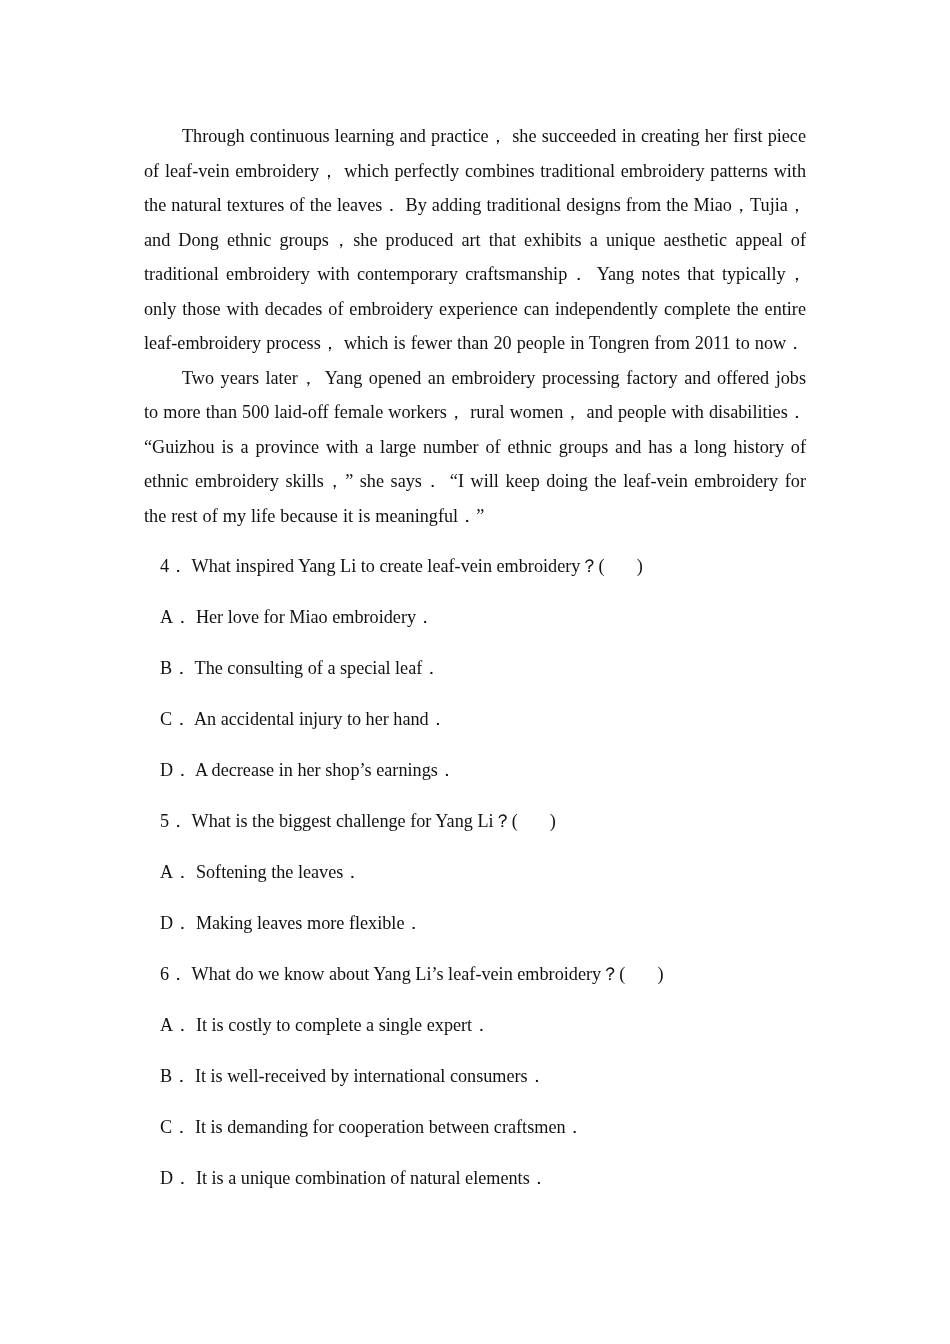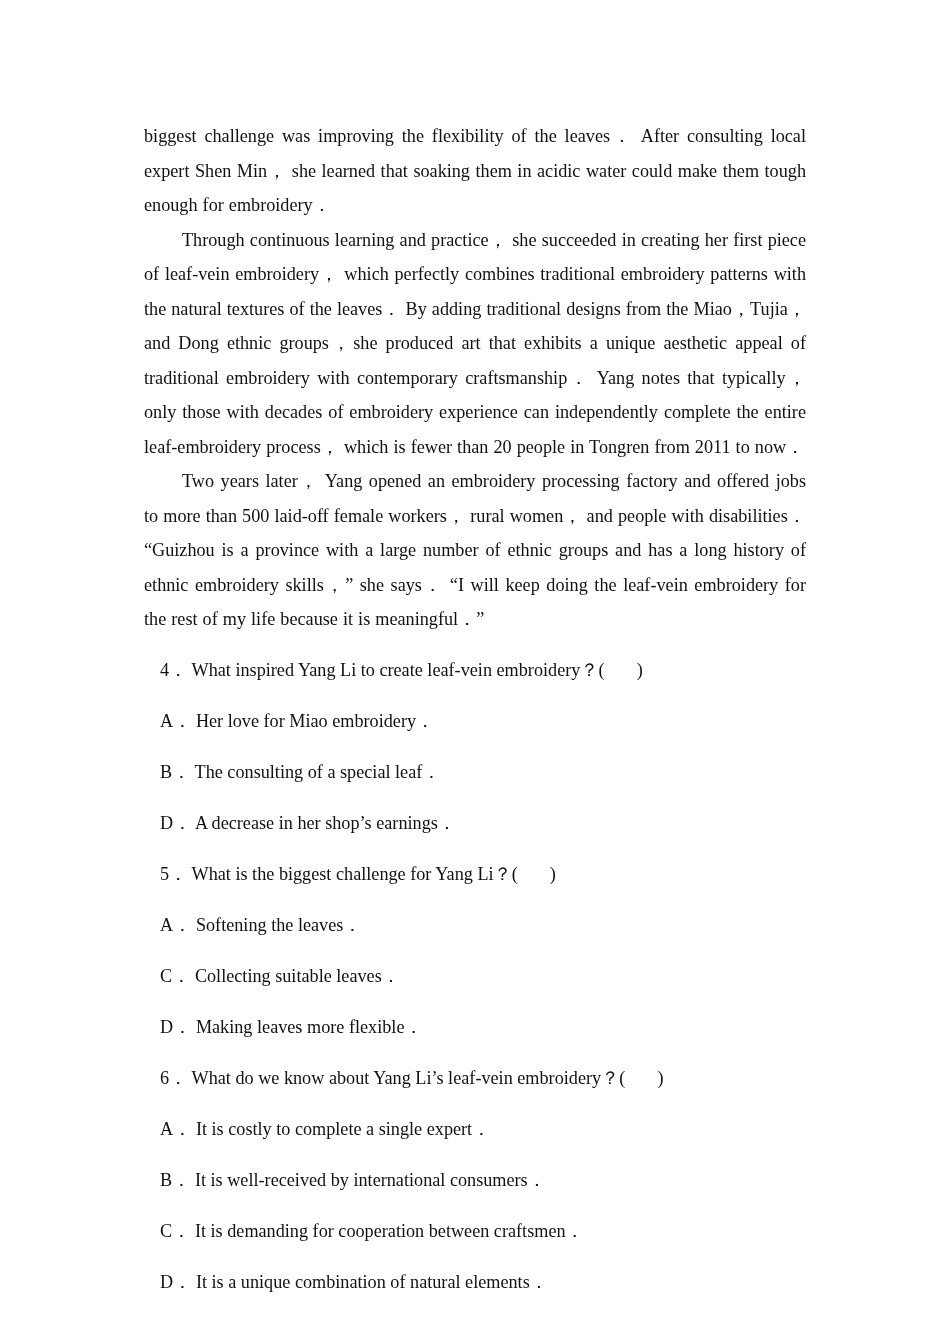--- a/index.html
+++ b/index.html
@@ -45,36 +45,35 @@
       display: inline-block;
       width: 32px;
     }
   </style>
 </head>
 <body>
 
 <div class="page">
 
   <div>
-    <p class="para">biggest challenge was improving the flexibility of the leaves．  After consulting local expert Shen Min，  she learned that soaking them in acidic water could make them tough enough for embroidery．</p>
     <p class="para indent">Through continuous learning and practice，  she succeeded in creating her first piece of leaf-vein embroidery，  which perfectly combines traditional embroidery patterns with the natural textures of the leaves．  By adding traditional designs from the Miao，Tujia，and Dong ethnic groups，she produced art that exhibits a unique aesthetic appeal of traditional embroidery with contemporary craftsmanship．  Yang notes that typically，  only those with decades of embroidery experience can independently complete the entire leaf-embroidery process，  which is fewer than 20 people in Tongren from 2011 to now．</p>
     <p class="para indent">Two years later，  Yang opened an embroidery processing factory and offered jobs to more than 500 laid-off female workers，  rural women，  and people with disabilities．  “Guizhou is a province with a large number of ethnic groups and has a long history of ethnic embroidery skills，”  she says．  “I will keep doing the leaf-vein embroidery for the rest of my life because it is meaningful．”</p>
   </div>
 
   <div>
     <p class="q-line"><span class="num">4．</span> <span>What inspired Yang Li to create leaf-vein embroidery？(</span><span class="blank"></span><span>)</span></p>
     <p class="q-line"><span>A．</span> <span>Her love for Miao embroidery．</span></p>
     <p class="q-line"><span>B．</span> <span>The consulting of a special leaf．</span></p>
+    <p class="q-line"><span>C．</span> <span>An accidental injury to her hand．</span></p>
     <p class="q-line"><span>D．</span> <span>A decrease in her shop’s earnings．</span></p>
   </div>
 
   <div>
     <p class="q-line"><span class="num">5．</span> <span>What is the biggest challenge for Yang Li？(</span><span class="blank"></span><span>)</span></p>
     <p class="q-line"><span>A．</span> <span>Softening the leaves．</span></p>
-    <p class="q-line"><span>C．</span> <span>Collecting suitable leaves．</span></p>
     <p class="q-line"><span>D．</span> <span>Making leaves more flexible．</span></p>
   </div>
 
   <div>
     <p class="q-line"><span class="num">6．</span> <span>What do we know about Yang Li’s leaf-vein embroidery？(</span><span class="blank"></span><span>)</span></p>
     <p class="q-line"><span>A．</span> <span>It is costly to complete a single expert．</span></p>
     <p class="q-line"><span>B．</span> <span>It is well-received by international consumers．</span></p>
     <p class="q-line"><span>C．</span> <span>It is demanding for cooperation between craftsmen．</span></p>
     <p class="q-line"><span>D．</span> <span>It is a unique combination of natural elements．</span></p>
   </div>

